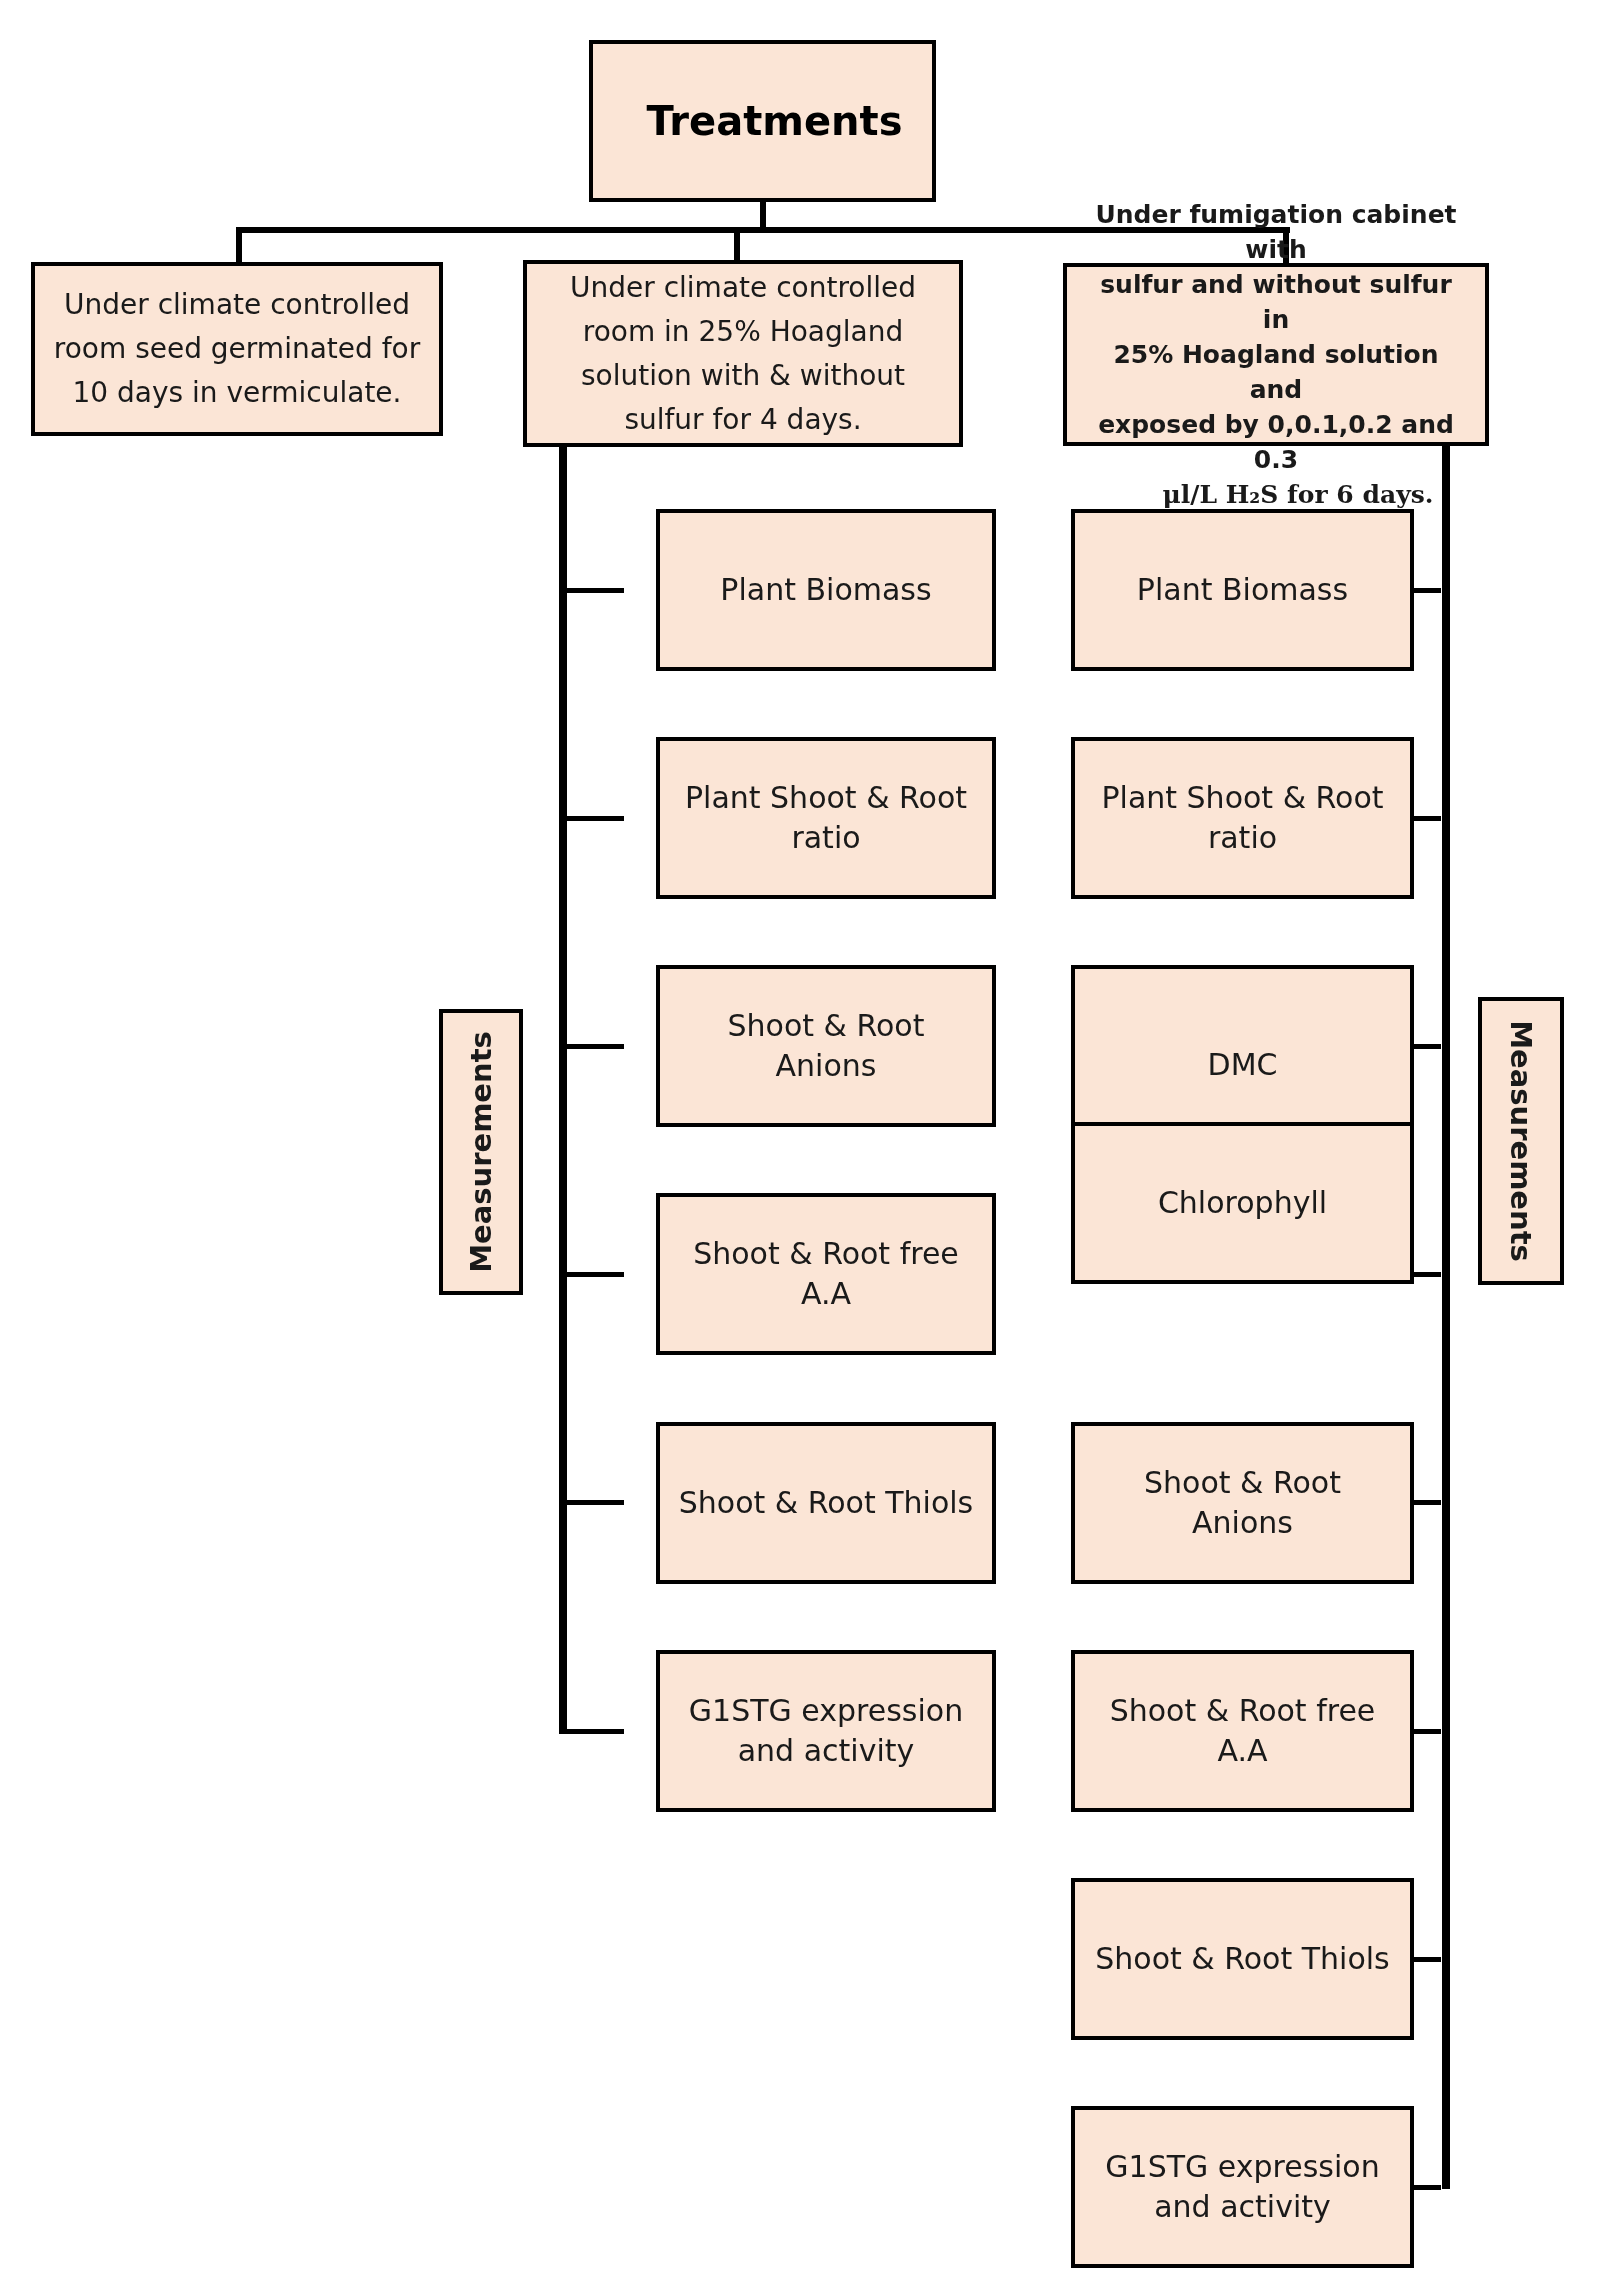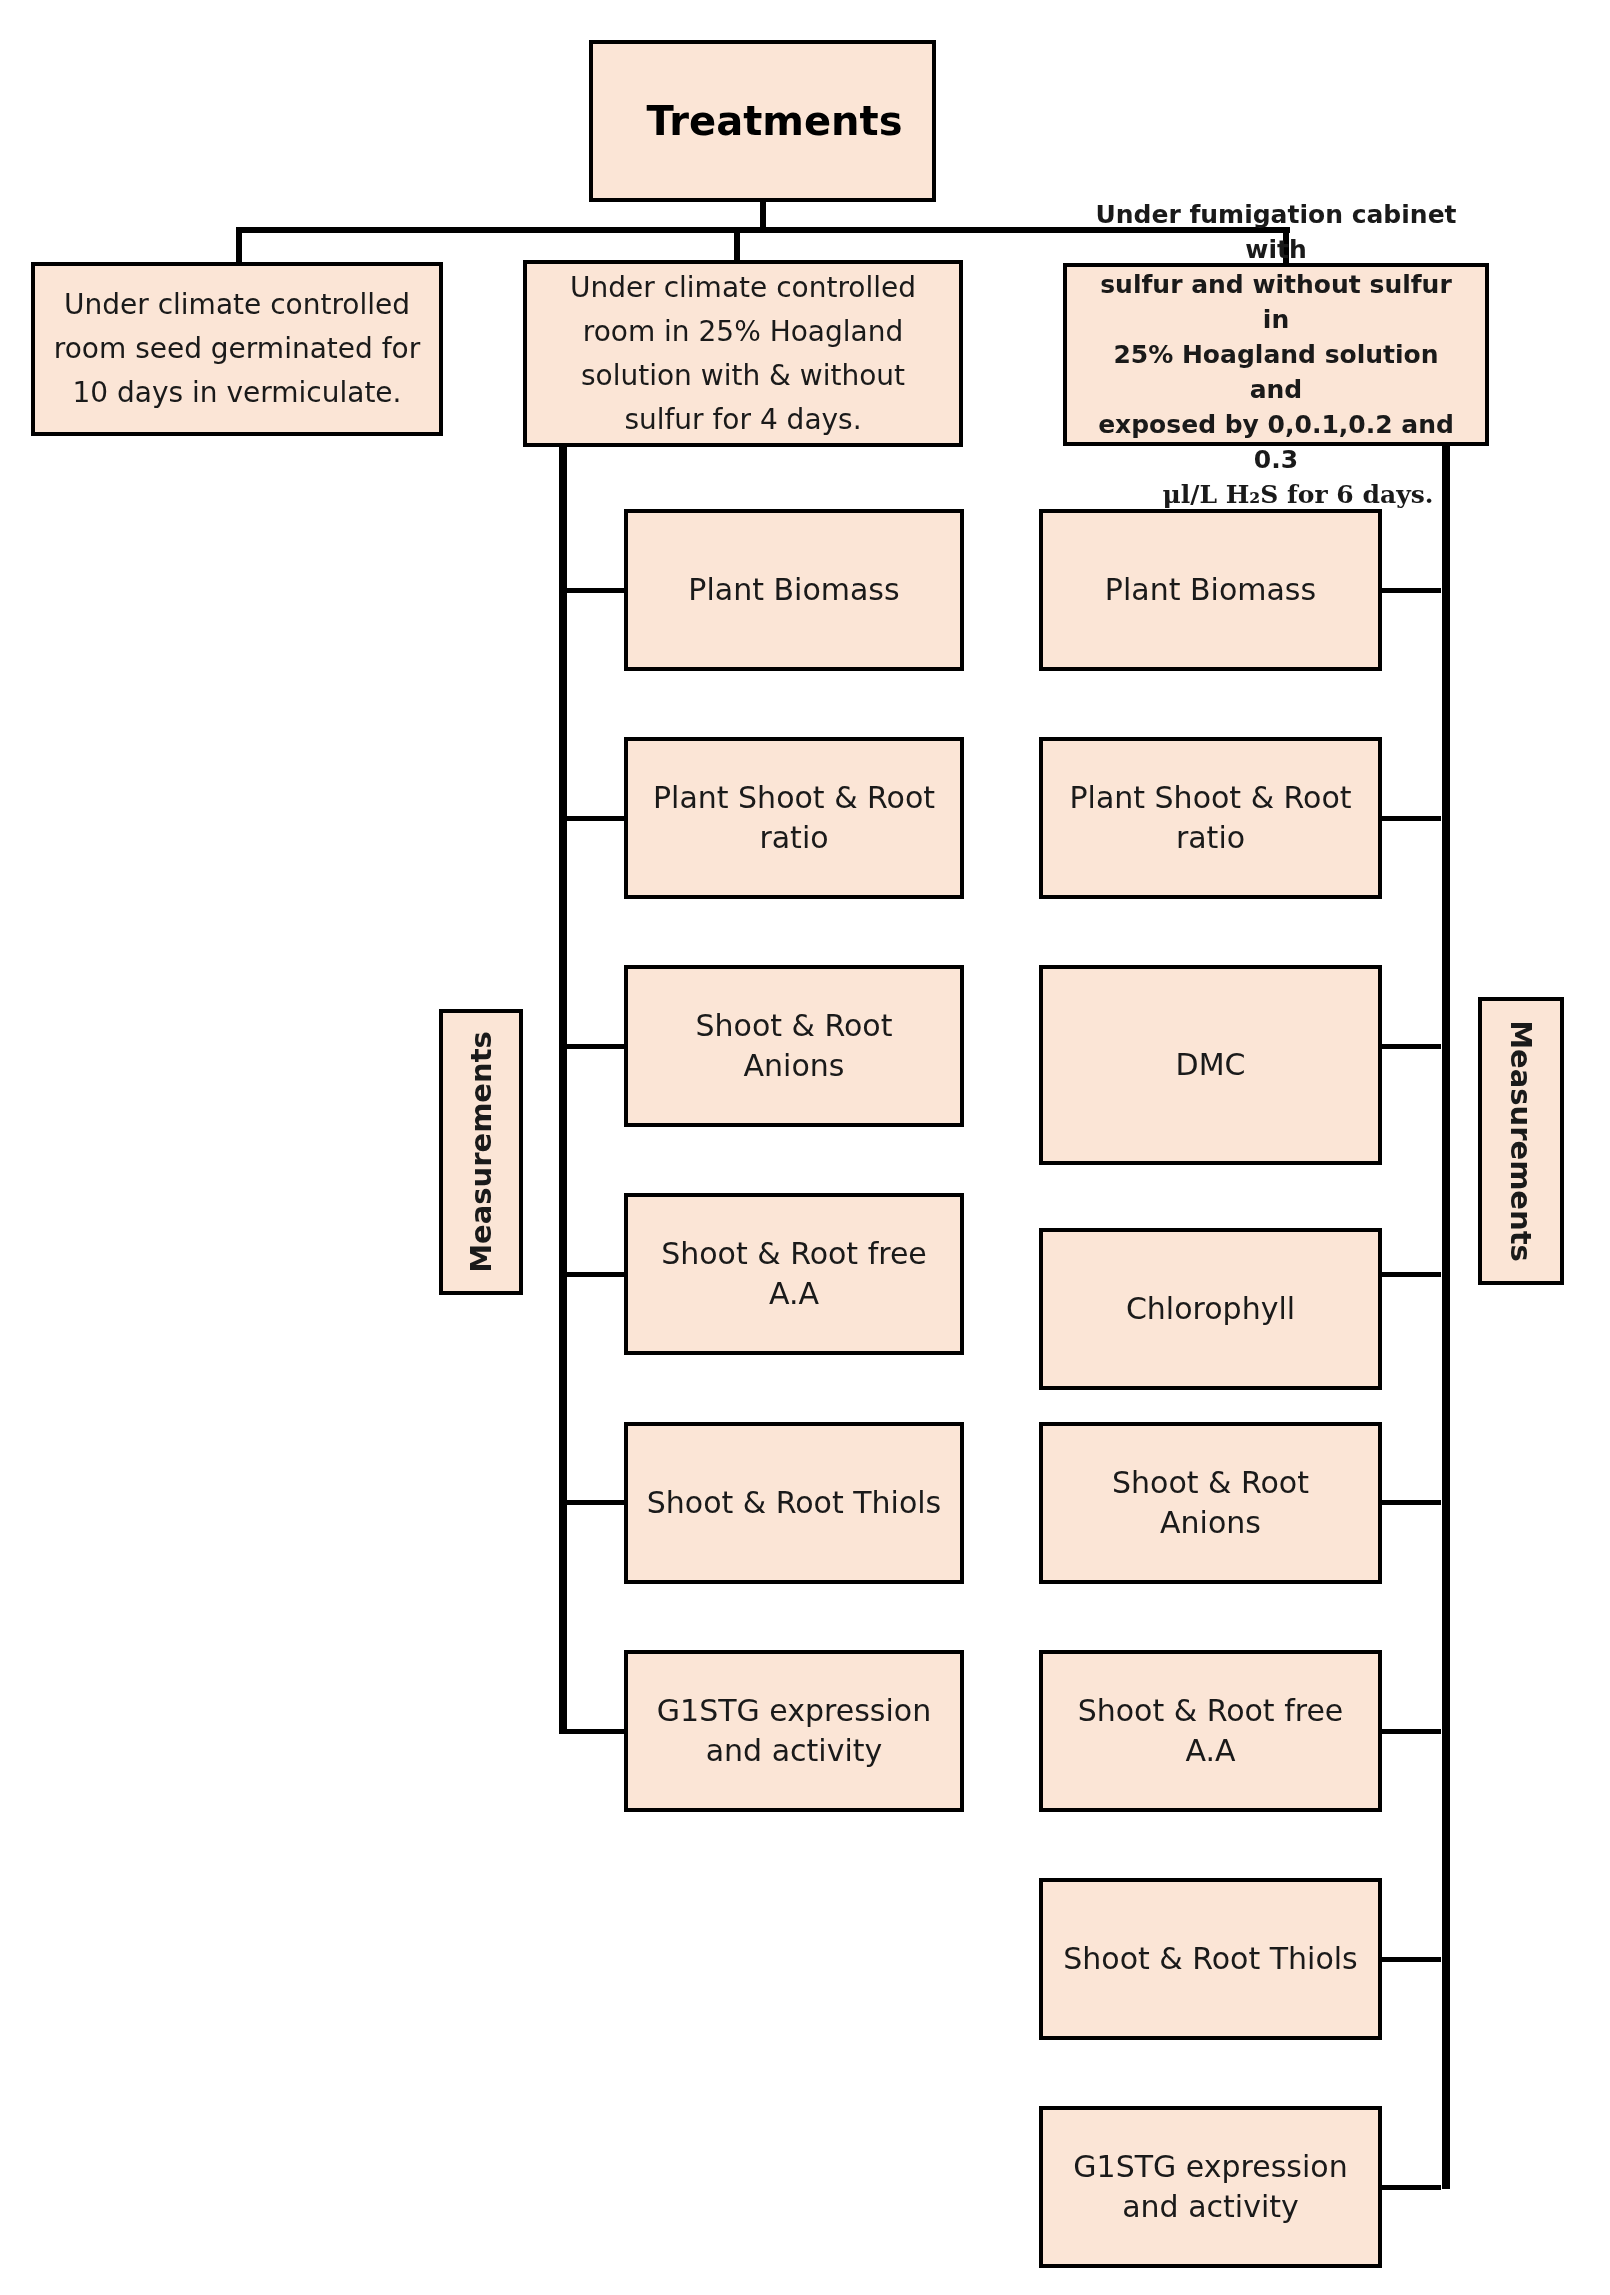--- a/index.html
+++ b/index.html
@@ -15,21 +15,21 @@
   }
   .line{position:absolute;background:#000;}
   .root-box{font-weight:bold;font-size:40px;color:#000;}
   .tbox{font-size:28px;line-height:44px;padding:0 5.5px;}
   .tbox-right{font-size:25px;line-height:35px;font-weight:600;padding:0 21px;}
   .tbox-right .serif{
     font-family:"DejaVu Serif","Liberation Serif",serif;
     font-weight:600;
     margin-left:44px;
   }
-  .mbox{font-size:30px;line-height:40px;padding:0 7px;}
+  .mbox{font-size:30px;line-height:40px;padding:0 7px;margin-left:32px;}
   .vlabel .vtext{white-space:nowrap;font-weight:bold;font-size:29px;color:#1a1a1a;}
   .vlabel-left .vtext{transform:rotate(-90deg);}
   .vlabel-right .vtext{transform:rotate(90deg);}
 </style>
 </head>
 <body>
 
 <div id="canvas">
 
   <div class="box root-box" style="left:589px;top:40px;width:347px;height:162px;padding-left:24px;">
@@ -96,21 +96,21 @@
 
   <div class="box mbox" style="left:1039px;top:509px;width:343px;height:162px;">
     <span>Plant Biomass</span>
   </div>
   <div class="box mbox" style="left:1039px;top:737px;width:343px;height:162px;">
     <span>Plant Shoot &amp; Root<br>ratio</span>
   </div>
   <div class="box mbox" style="left:1039px;top:965px;width:343px;height:200px;">
     <span>DMC</span>
   </div>
-  <div class="box mbox" style="left:1039px;top:1228px;width:343px;height:162px;">
+  <div class="box mbox" style="left:1039px;top:1122px;width:343px;height:162px;">
     <span>Chlorophyll</span>
   </div>
   <div class="box mbox" style="left:1039px;top:1422px;width:343px;height:162px;">
     <span>Shoot &amp; Root<br>Anions</span>
   </div>
   <div class="box mbox" style="left:1039px;top:1650px;width:343px;height:162px;">
     <span>Shoot &amp; Root free<br>A.A</span>
   </div>
   <div class="box mbox" style="left:1039px;top:1878px;width:343px;height:162px;">
     <span>Shoot &amp; Root Thiols</span>

